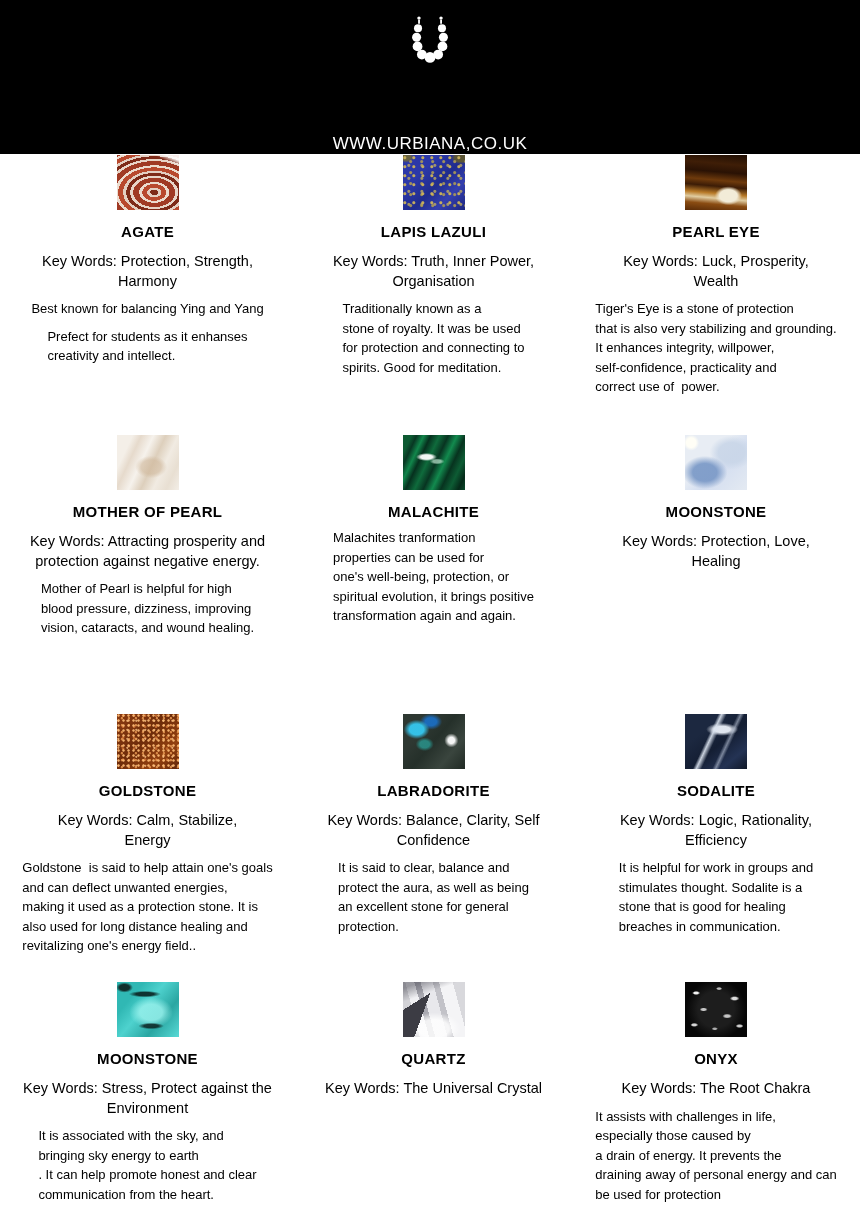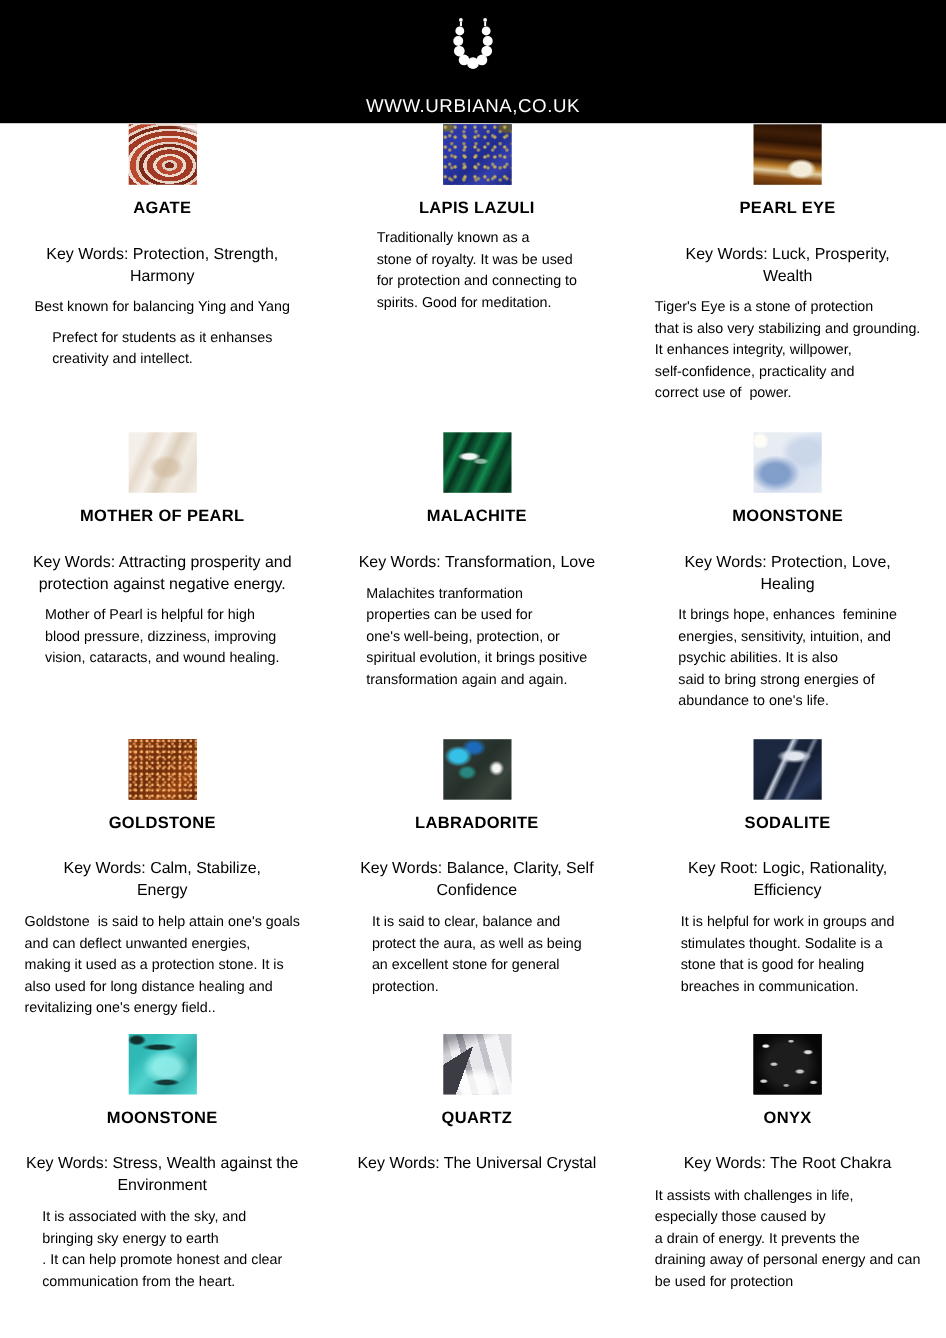--- a/index.html
+++ b/index.html
@@ -5,23 +5,23 @@
   html,body{margin:0;padding:0;}
   body{
     width:860px;height:1216px;
     background:#ffffff;
     font-family:"Liberation Sans","DejaVu Sans",sans-serif;
     color:#000;
     overflow:hidden;
   }
   
   .header{
-    width:860px;height:112px;
+    width:860px;height:154px;
     background:#000;
-    display:flex;flex-direction:column;align-items:center;
+    display:flex;flex-direction:column;align-items:center;justify-content:space-between;
   }
   .logo{margin-top:15px;width:46px;height:57px;}
   .site-url{
     margin-top:15px;
     color:#fff;
     font-size:17px;
     letter-spacing:.5px;
   }
   
   .content{
@@ -36,21 +36,21 @@
   .stone-img{
     width:62px;height:55px;
     flex:0 0 55px;
   }
   .stone-title{
     margin-top:13px;
     font-size:15px;font-weight:bold;letter-spacing:.3px;
     text-align:center;white-space:pre;
   }
   .keywords{
-    margin-top:24px;
+    margin-top:12px;
     font-size:14.5px;line-height:19.5px;
     text-align:center;white-space:pre;
   }
   .descs{display:flex;flex-direction:column;align-items:center;}
   .desc{
     margin-top:8px;
     font-size:13px;line-height:19.5px;
     text-align:left;white-space:pre;
   }
   
@@ -152,20 +152,22 @@
     <div class="descs">
         <div class="desc">Best known for balancing Ying and Yang</div>
         <div class="desc">Prefect for students as it enhanses
 creativity and intellect.</div>
       </div>
   </div>
 
   <div class="cell">
     <div class="stone-img img-lapis"></div>
     <div class="stone-title">LAPIS LAZULI</div>
+    <div class="keywords">Key Words: Truth, Inner Power,
+Organisation</div>
     <div class="descs">
         <div class="desc">Traditionally known as a
 stone of royalty. It was be used
 for protection and connecting to
 spirits. Good for meditation.</div>
       </div>
   </div>
 
   <div class="cell">
     <div class="stone-img img-tigers"></div>
@@ -189,42 +191,34 @@
     <div class="descs">
         <div class="desc">Mother of Pearl is helpful for high
 blood pressure, dizziness, improving
 vision, cataracts, and wound healing.</div>
       </div>
   </div>
 
   <div class="cell">
     <div class="stone-img img-malachite"></div>
     <div class="stone-title">MALACHITE</div>
-    <div class="keywords">Key Words: Transformation, Love</div>
     <div class="descs">
         <div class="desc">Malachites tranformation
 properties can be used for
 one's well-being, protection, or
 spiritual evolution, it brings positive
 transformation again and again.</div>
       </div>
   </div>
 
   <div class="cell">
     <div class="stone-img img-moonstone"></div>
     <div class="stone-title">MOONSTONE</div>
     <div class="keywords">Key Words: Protection, Love,
 Healing</div>
-    <div class="descs">
-        <div class="desc">It brings hope, enhances  feminine
-energies, sensitivity, intuition, and
-psychic abilities. It is also
-said to bring strong energies of
-abundance to one's life.</div>
-      </div>
   </div>
 
   <div class="cell">
     <div class="stone-img img-goldstone"></div>
     <div class="stone-title">GOLDSTONE</div>
     <div class="keywords">Key Words: Calm, Stabilize,
 Energy</div>
     <div class="descs">
         <div class="desc">Goldstone  is said to help attain one's goals
 and can deflect unwanted energies,
@@ -243,34 +237,34 @@
         <div class="desc">It is said to clear, balance and
 protect the aura, as well as being
 an excellent stone for general
 protection.</div>
       </div>
   </div>
 
   <div class="cell">
     <div class="stone-img img-sodalite"></div>
     <div class="stone-title">SODALITE</div>
-    <div class="keywords">Key Root: Logic, Rationality,
+    <div class="keywords">Key Words: Logic, Rationality,
 Efficiency</div>
     <div class="descs">
         <div class="desc">It is helpful for work in groups and
 stimulates thought. Sodalite is a
 stone that is good for healing
 breaches in communication.</div>
       </div>
   </div>
 
   <div class="cell">
     <div class="stone-img img-turquoise"></div>
     <div class="stone-title">MOONSTONE</div>
-    <div class="keywords">Key Words: Stress, Wealth against the
+    <div class="keywords">Key Words: Stress, Protect against the
 Environment</div>
     <div class="descs">
         <div class="desc">It is associated with the sky, and
 bringing sky energy to earth
 . It can help promote honest and clear
 communication from the heart.</div>
       </div>
   </div>
 
   <div class="cell">

